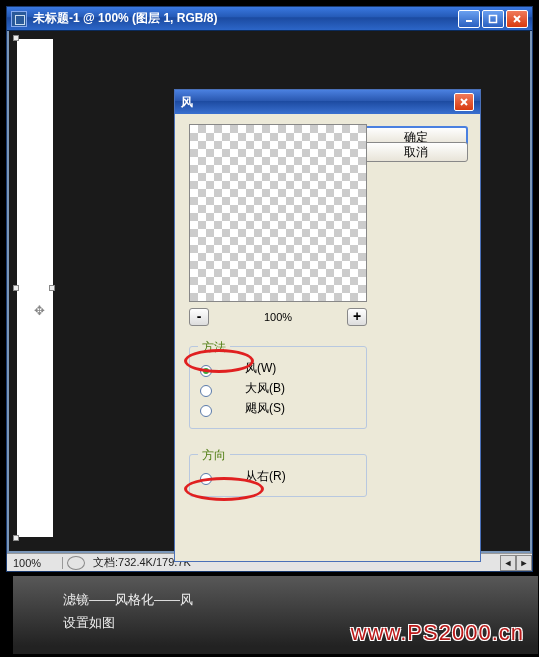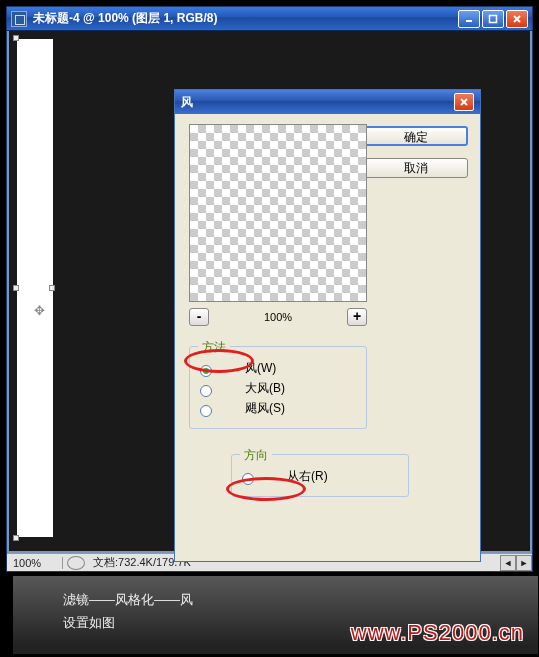--- a/index.html
+++ b/index.html
@@ -221,21 +221,21 @@
 
 .fieldset {
   position: absolute;
   left: 14px;
   width: 178px;
   border: 1px solid #b8c8e0;
   border-radius: 3px;
   padding: 10px 10px 8px 10px;
 }
 .fieldset.method { top: 232px; }
-.fieldset.direction { top: 340px; margin-left: 42px; }
+.fieldset.direction { top: 340px; }
 .fieldset .legend {
   position: absolute;
   top: -8px;
   left: 8px;
   background: #ece9d8;
   padding: 0 4px;
   color: #4d7c0f;
   font-size: 12px;
 }
 .radio-row {
@@ -280,21 +280,21 @@
   width: 104px;
   height: 20px;
   background: linear-gradient(#fefefe, #e8e4d8);
   border: 1px solid #888;
   border-radius: 3px;
   text-align: center;
   line-height: 18px;
   font-size: 12px;
 }
 .btn.ok { top: 12px; border: 2px solid #4a80e0; }
-.btn.cancel { top: 44px; text-align: center; }
+.btn.cancel { top: 28px; text-align: center; }
 
 
 .caption {
   position: absolute;
   left: 13px;
   top: 576px;
   width: 525px;
   height: 78px;
   background: linear-gradient(to bottom, #585858 0%, #222 90%);
   color: #eee;
@@ -313,21 +313,21 @@
   letter-spacing: 1px;
   text-shadow: 1px 1px 0 #fff, -1px -1px 0 #fff, 1px -1px 0 #fff, -1px 1px 0 #fff;
 }
 </style>
 </head>
 <body>
 
 <div class="app-window">
   <div class="titlebar">
     <span class="title-icon"></span>
-    <span class="titlebar-text">未标题-4 @ 100% (图层 1, RGB/8)</span>
+    <span class="titlebar-text">未标题-1 @ 100% (图层 1, RGB/8)</span>
     <div class="win-btns">
       <div class="win-btn">
         <svg viewBox="0 0 10 10">
             <line x1="2" y1="7" x2="8" y2="7" stroke="#fff" stroke-width="2"></line>
           </svg>
       </div>
       <div class="win-btn">
         <svg viewBox="0 0 10 10">
             <rect x="1.5" y="1.5" width="7" height="7" fill="none" stroke="#fff" stroke-width="1.5"></rect>
           </svg>

